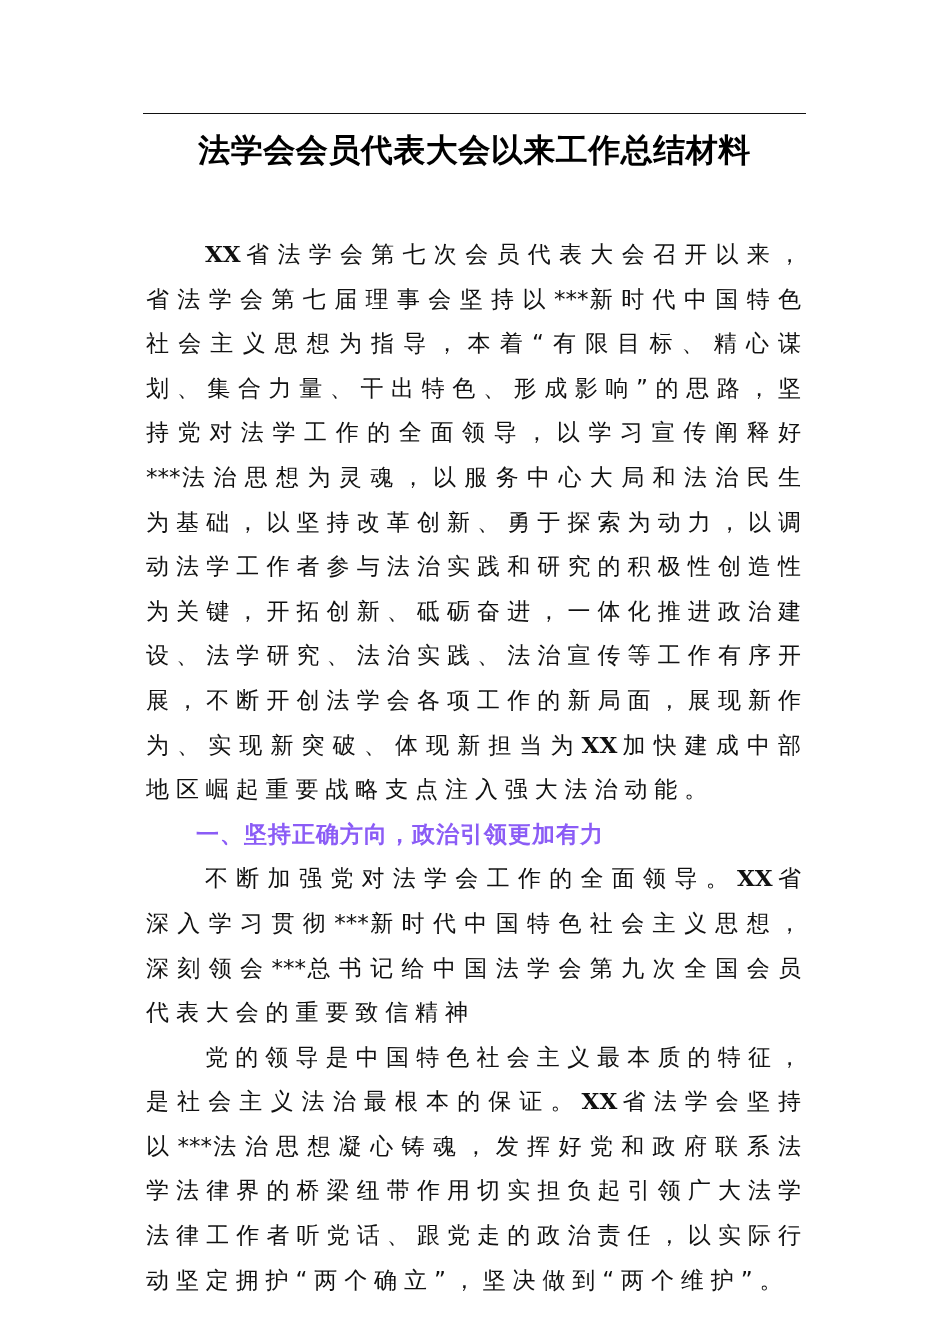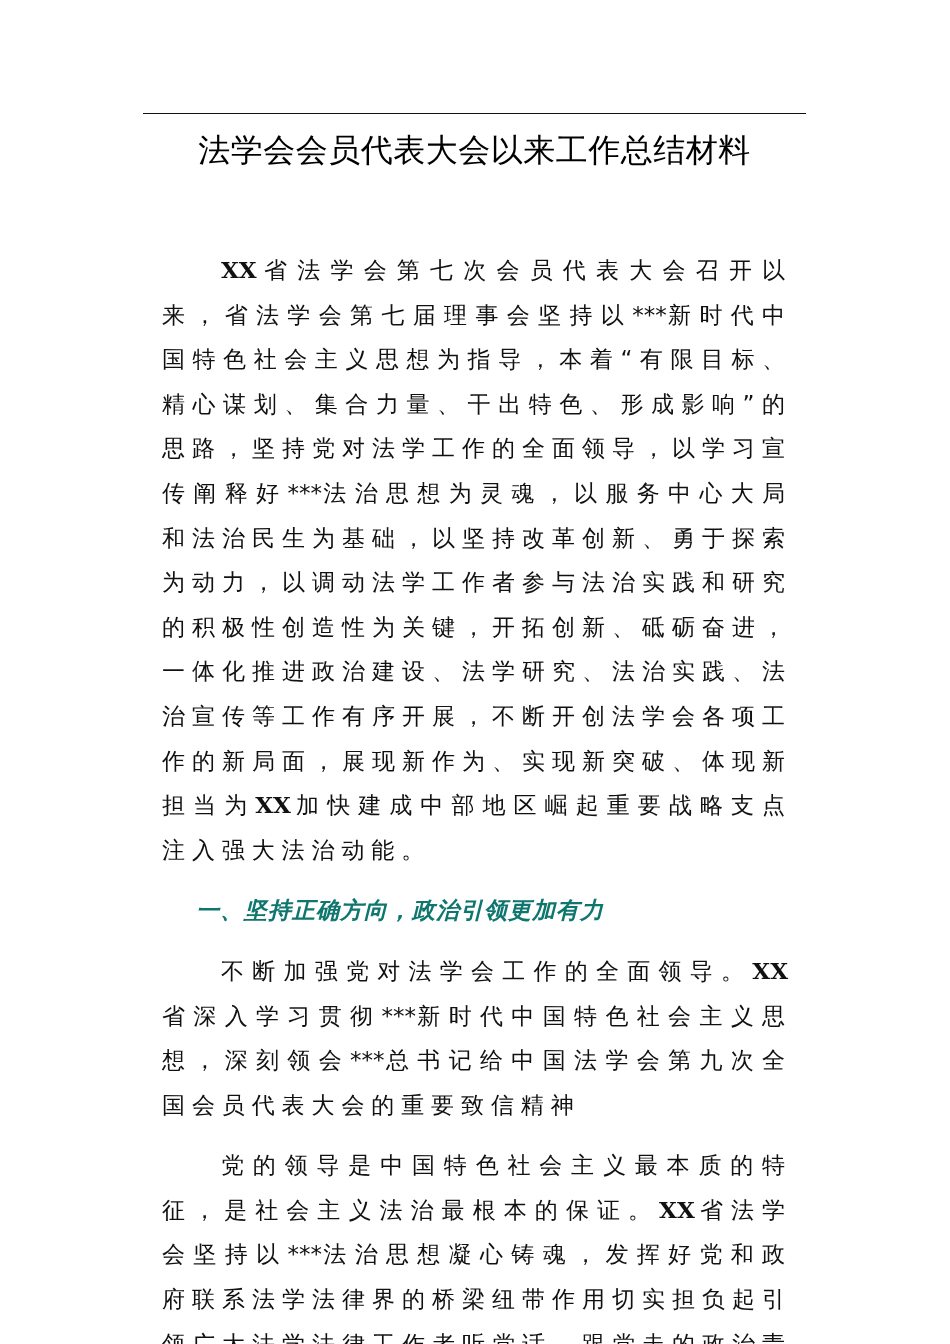--- a/index.html
+++ b/index.html
@@ -31,55 +31,54 @@
       height: 0;
       border-top: 1.5px solid #111111;
     }
     .title {
       position: absolute;
       left: 143px;
       top: 128px;
       width: 663px;
       text-align: center;
       font-family: "DejaVu Serif", "Liberation Serif", serif;
-      font-weight: normal;
+      font-weight: bold;
       font-size: 32px;
       line-height: 44px;
       letter-spacing: 0.5px;
       color: #000000;
       margin: 0;
     }
     .body-text {
       position: absolute;
       left: 146px;
       top: 232px;
       width: 662px;
     }
     .para {
-      margin: 16px;
+      margin: 0;
       font-size: 23px;
       line-height: 44.6px;
       letter-spacing: 6.9px;
       text-indent: 59px;
       text-align: justify;
       text-align-last: left;
       color: #111111;
       font-family: "DejaVu Sans", "Liberation Sans", sans-serif;
       font-weight: normal;
     }
     .heading {
       margin: 0;
       font-size: 23px;
       line-height: 44.6px;
       letter-spacing: 1px;
       text-indent: 50px;
       font-family: "DejaVu Sans", "Liberation Sans", sans-serif;
       font-weight: bold;
-      color: #0f766e;
-      font-style: italic;
+      color: #8b5cf6;
     }
     .xx {
       font-family: "DejaVu Serif", "Liberation Serif", serif;
       font-weight: bold;
       letter-spacing: 0;
       margin-right: 4px;
     }
     .stars {
       letter-spacing: 0;
     }

